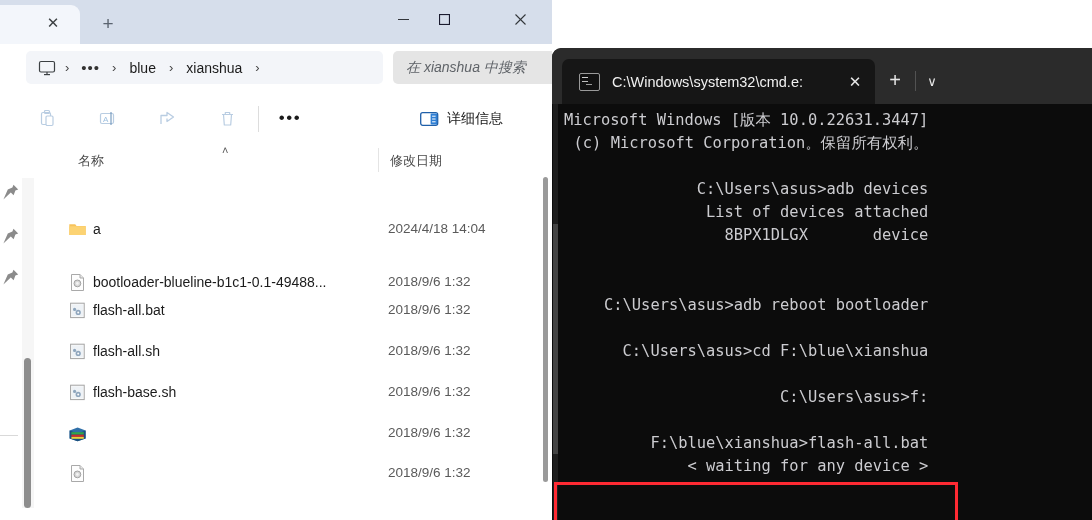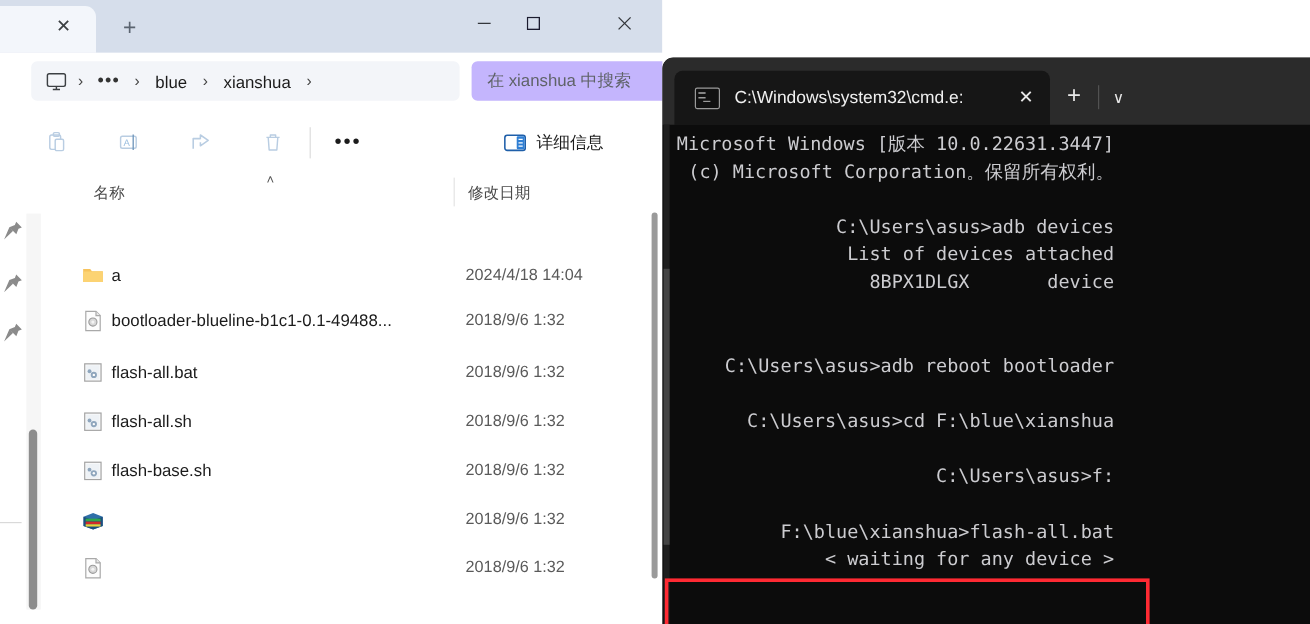--- a/index.html
+++ b/index.html
@@ -108,22 +108,23 @@
     font-size: 15px;
     color: #333;
     padding: 0 5px;
     letter-spacing: 1px;
   }
   .pc-icon { width: 18px; height: 18px; margin-right: 2px; }
   .search-box {
     position: absolute;
     left: 393px; top: 7px;
     width: 200px; height: 33px;
-    background: #c4b5fd;
+    background: #e5e5e5;
     border-radius: 5px;
+    font-style: italic;
   }
   .search-ph {
     font-size: 14px;
     color: #5f6368;
     line-height: 33px;
     padding-left: 13px;
     white-space: nowrap;
   }
 
   
@@ -523,21 +524,21 @@
     <div class="list-scrollbar"></div>
     <div class="list-scrollthumb"></div>
   <div class="file-row" style="top: 32px;">
         <span class="file-icon"><svg width="19" height="19" viewBox="0 0 19 19">
             <path d="M1.3 4.2 H7.2 L8.6 6 H17.7 V15 H1.3 Z" fill="#f7c35c"></path>
             <path d="M1.3 6.3 H17.7 V15 H1.3 Z" fill="#fcd373"></path>
           </svg></span>
         <span class="file-name">a</span>
         <span class="file-date">2024/4/18 14:04</span>
       </div>
-      <div class="file-row" style="top: 70px;">
+      <div class="file-row" style="top: 85px;">
         <span class="file-icon"><svg width="19" height="19" viewBox="0 0 19 19">
             <path d="M3.5 1.5 H12 L15.5 5 V17.5 H3.5 Z" fill="#fdfdfd" stroke="#a9a9a9" stroke-width="1"></path>
             <path d="M12 1.5 V5 H15.5" fill="#e8e8e8" stroke="#a9a9a9" stroke-width="1"></path>
             <circle cx="9.4" cy="10.4" r="3.4" fill="#d8d8d8" stroke="#9b9b9b" stroke-width="0.9"></circle>
             <circle cx="9.4" cy="10.4" r="1.3" fill="#f4f4f4"></circle>
           </svg></span>
         <span class="file-name">bootloader-blueline-b1c1-0.1-49488...</span>
         <span class="file-date">2018/9/6 1:32</span>
       </div>
       <div class="file-row" style="top: 113.4px;">

